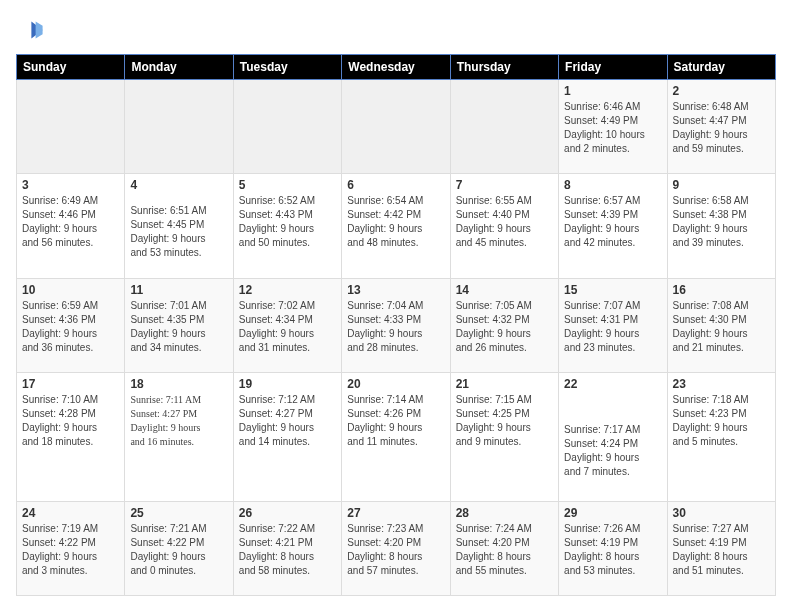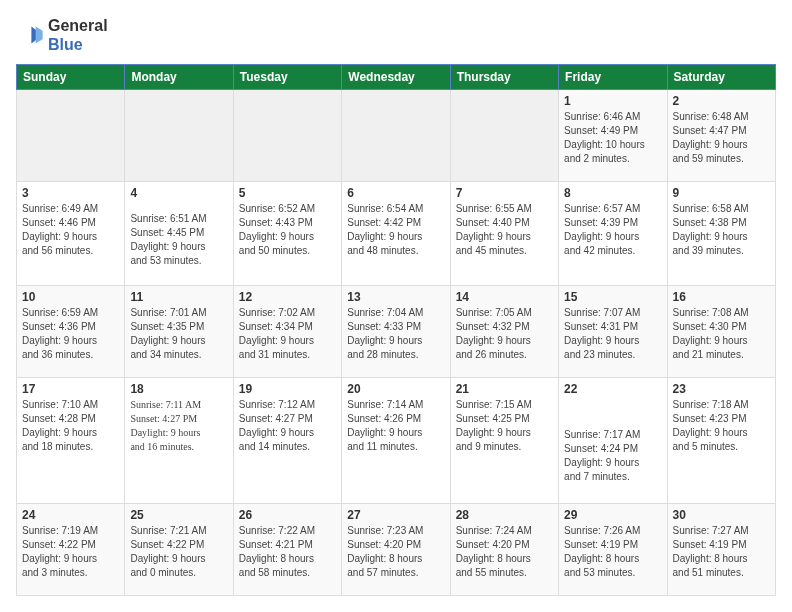--- a/index.html
+++ b/index.html
@@ -43,21 +43,21 @@
     .location-title {
       font-size: 16px;
       color: #555;
     }
     .calendar-table {
       width: 100%;
       border-collapse: collapse;
       flex: 1;
     }
     .calendar-table th {
-      background-color: #15803d;
+      background-color: #000000;
       color: #fff;
       font-size: 12px;
       font-weight: bold;
       text-align: left;
       padding: 5px 6px;
       border: 1px solid #5580c8;
     }
     .calendar-table td {
       width: calc(100%/7);
       vertical-align: top;
@@ -93,26 +93,20 @@
 <body>
 
 <div class="page">
   <div class="header-area">
     <div class="logo">
       <svg class="logo-icon" viewBox="0 0 40 40">
         <rect x="0" y="0" width="40" height="40" rx="4" fill="#fff"></rect>
         <polygon points="22,8 38,20 22,32" fill="#3a6bbd"></polygon>
         <polygon points="28,8 38,14 38,26 28,32" fill="#7ab0e8"></polygon>
       </svg>
-      <div>
-        <div style="font-size:16px;font-weight:bold;color:#333;line-height:1.2;">
-          <span style="color:#333;">General</span>
-        </div>
-        <div style="font-size:16px;font-weight:bold;color:#3a6bbd;line-height:1.2;">Blue</div>
-      </div>
     </div>
     <div class="title-area">
       <div class="month-title"></div>
       <div class="location-title"></div>
     </div>
   </div>
 
   <table class="calendar-table">
     <thead>
       <tr>

